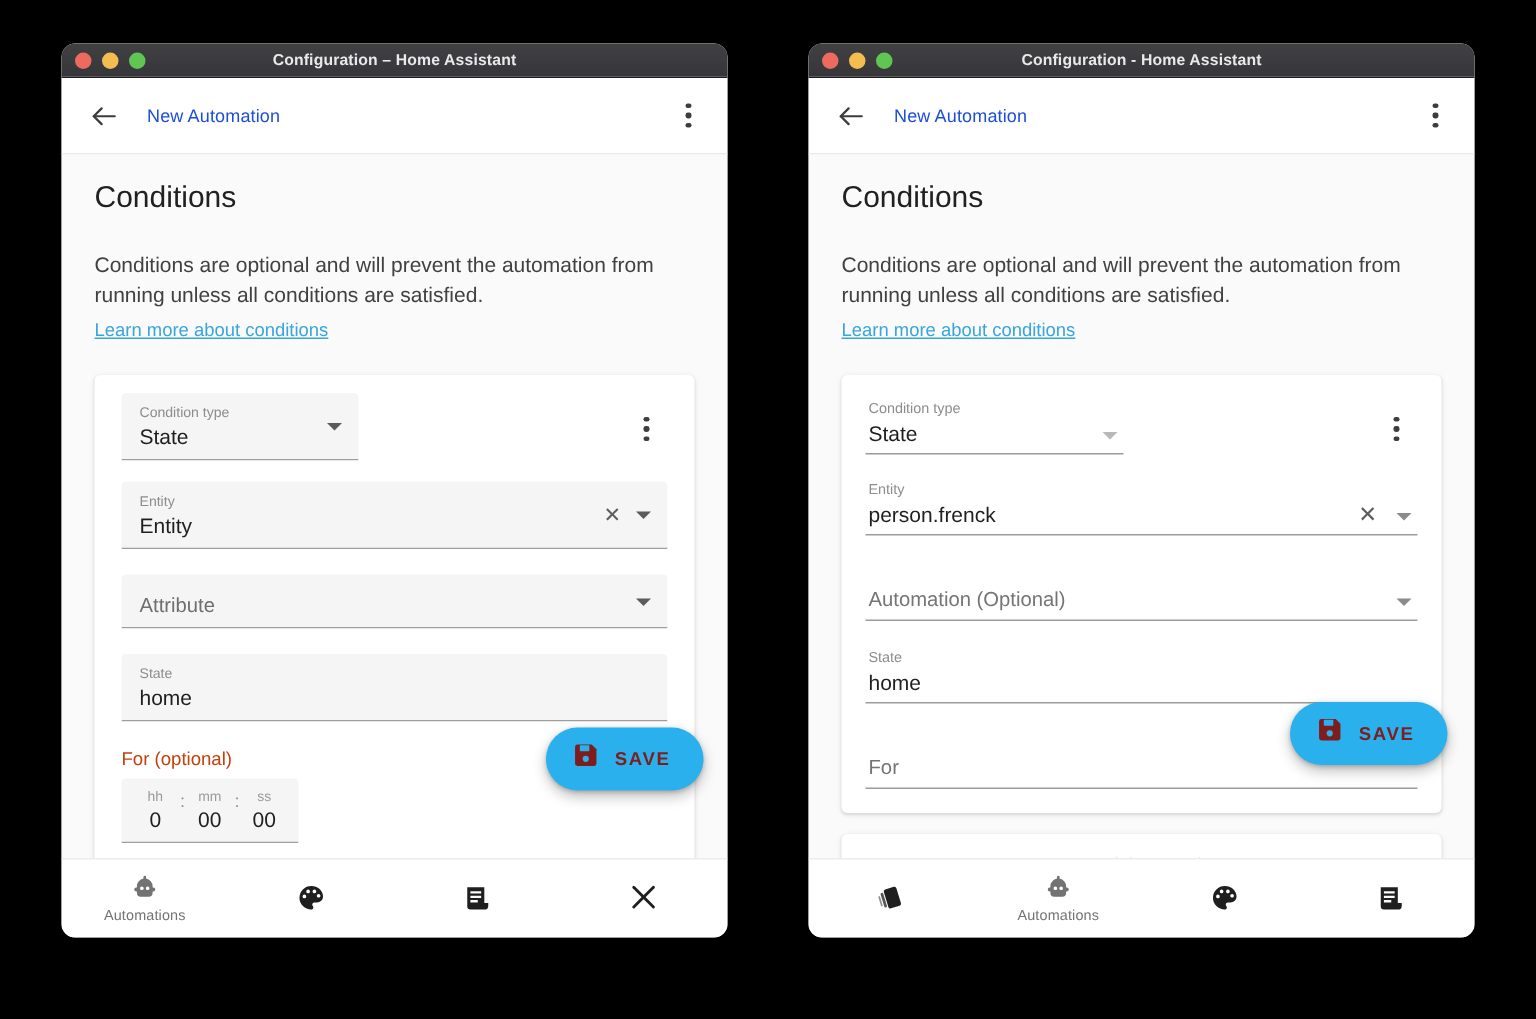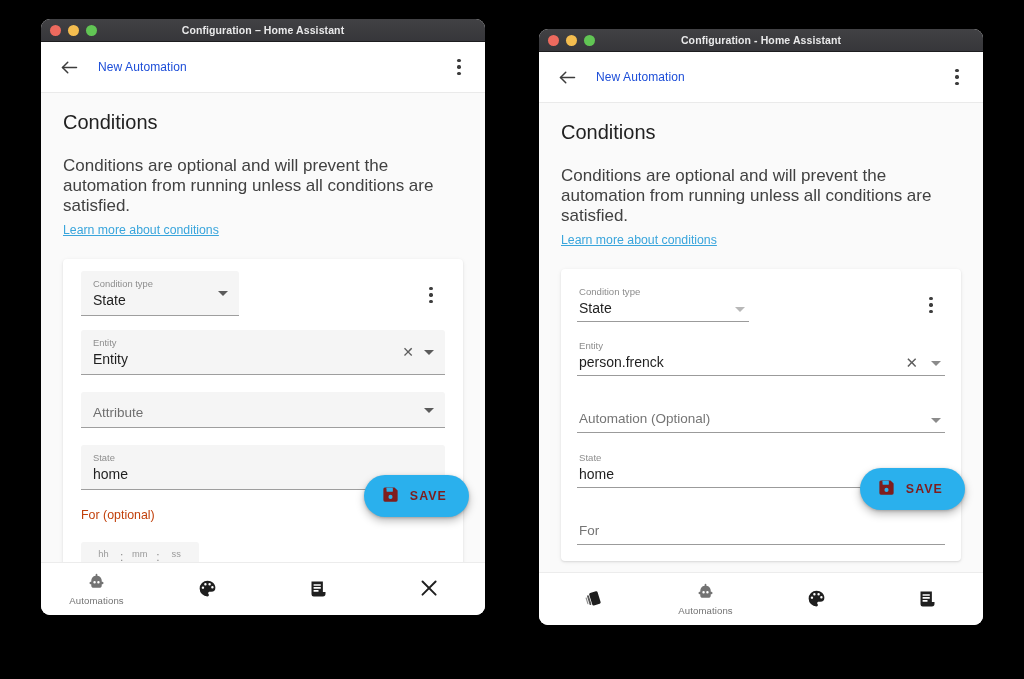--- a/index.html
+++ b/index.html
@@ -22,21 +22,21 @@
   
   .window {
     position: absolute;
     border-radius: 9px;
     overflow: hidden;
     background: #ffffff;
     box-shadow: 0 10px 34px rgba(0,0,0,0.55);
     display: flex;
     flex-direction: column;
   }
-  .win-left  { left: 41px;  top: 19px; width: 444px; height: 596px; }
+  .win-left  { left: 41px;  top: 29px; width: 444px; height: 596px; }
   .win-right { left: 539px; top: 29px; width: 444px; height: 596px; }
 
   .titlebar {
     height: 22px;
     background: linear-gradient(#414144, #36363a);
     border-bottom: 1px solid #1d1d1f;
     display: flex;
     align-items: center;
     position: relative;
     flex: 0 0 auto;
@@ -102,21 +102,21 @@
   .content {
     padding: 18px 22px 0 22px;
   }
   .section-title {
     font-size: 20px;
     color: #212121;
     margin: 0 0 22px 0;
     font-weight: normal;
   }
   .helper {
-    font-size: 17px;
+    font-size: 14px;
     line-height: 20px;
     color: #414141;
     margin: 0;
     max-width: 398px;
   }
   .learn-link {
     display: inline-block;
     margin-top: 7px;
     font-size: 12.3px;
     color: #39a5dc;
@@ -188,21 +188,21 @@
     margin-left: auto;
     margin-top: 12px;
     margin-right: 2px;
   }
   .for-label {
     margin-top: 18px;
     font-size: 12.4px;
     color: #c2410c;
   }
   .time-box {
-    margin-top: 20px;
+    margin-top: 6px;
     background: #f5f5f5;
     border-bottom: 1px solid #9e9e9e;
     border-radius: 3px 3px 0 0;
     display: inline-flex;
     padding: 6px 12px 5px 12px;
     gap: 6px;
   }
   .time-seg { display: flex; flex-direction: column; align-items: center; min-width: 21px; }
   .time-seg .tl { font-size: 9.3px; color: #9a9a9a; line-height: 12px; }
   .time-seg .tv { font-size: 14px; color: #1f1f1f; line-height: 19px; }

